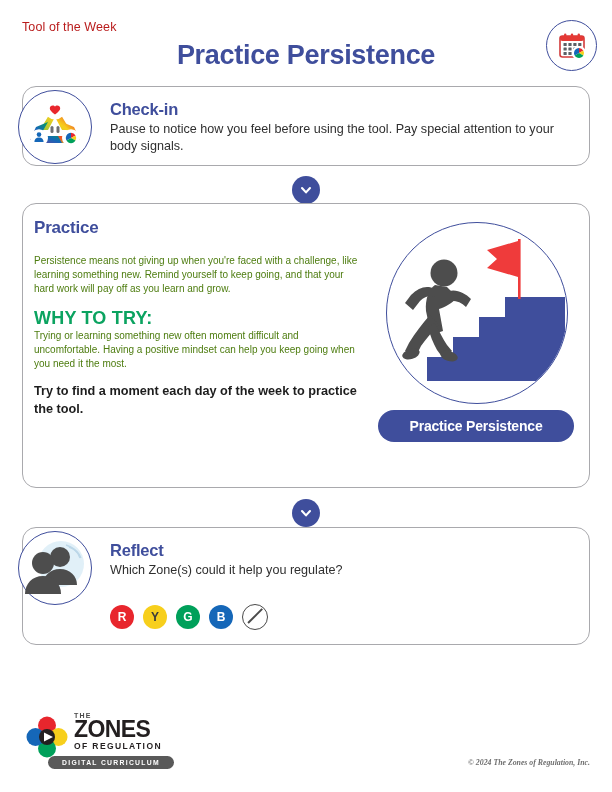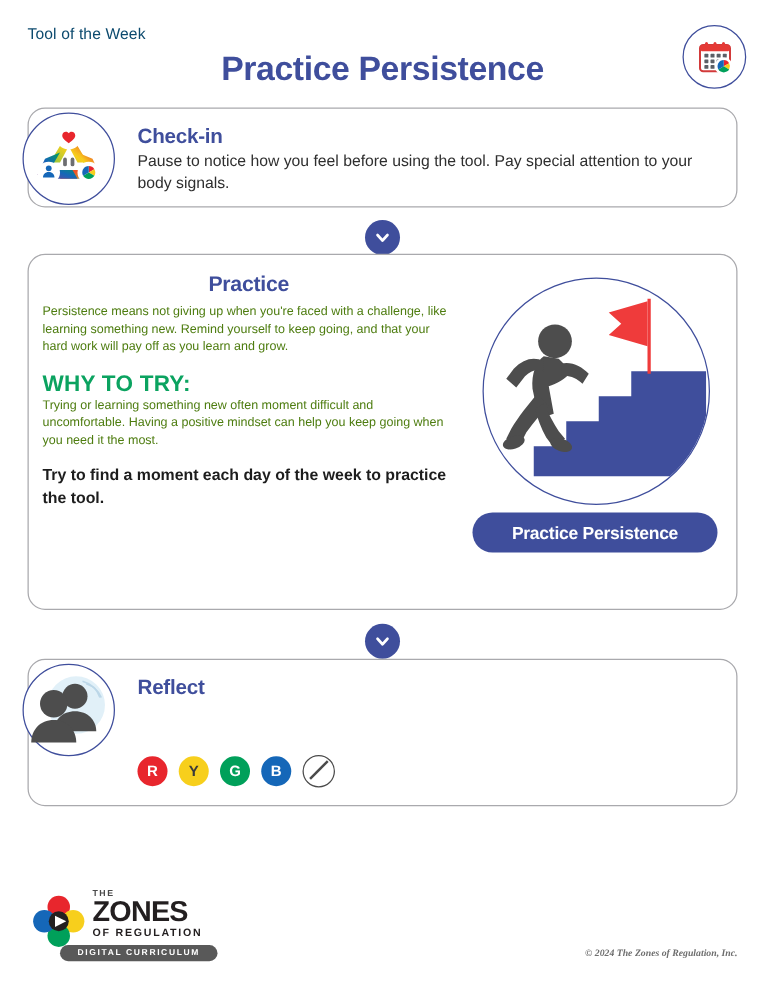--- a/index.html
+++ b/index.html
@@ -6,21 +6,21 @@
   body{
     width:612px;height:792px;background:#ffffff;
     font-family:"Liberation Sans", sans-serif;
     color:#2b2b2b;position:relative;overflow:hidden;
   }
   .page{position:absolute;inset:0;}
 
   
   .tool-label{
     position:absolute;left:22px;top:20px;
-    font-size:12.5px;color:#0c4a6e;letter-spacing:.1px;
+    font-size:12.5px;color:#b91c1c;letter-spacing:.1px;
   }
   .main-title{
     position:absolute;left:0;right:0;top:40px;
     text-align:center;
     font-size:27px;font-weight:bold;color:#3f4e9c;
     letter-spacing:-.3px;
   }
   .header-badge{
     position:absolute;left:546px;top:20px;width:49px;height:49px;
     border-radius:50%;border:1.4px solid #3f4e9c;background:#fff;
@@ -58,21 +58,21 @@
   
   .chevron{
     position:absolute;left:292px;width:28px;height:28px;border-radius:50%;
     background:#3f4e9c;display:flex;align-items:center;justify-content:center;
   }
   #chev-1{top:176px;}
   #chev-2{top:499px;}
 
   
   #practice-body{position:absolute;left:34px;top:218px;width:330px;}
-  #practice-body .sec-head{font-size:17px;margin-bottom:5px;text-align:center;}
+  #practice-body .sec-head{font-size:17px;margin-bottom:16px;}
   .p-para{font-size:10px;line-height:1.42;color:#4d7c0f;margin:0 0 11px 0;}
   .why-head{
     font-size:18px;font-weight:bold;color:#0ba360;
     letter-spacing:.2px;margin:0;
   }
   .p-bold{font-size:12.7px;line-height:1.42;font-weight:bold;color:#1d1d1d;margin:0;}
 
   
   #illustration{position:absolute;left:378px;top:222px;width:196px;height:222px;}
   .illo-circle{
@@ -265,20 +265,21 @@
         <circle cx="37" cy="21" r="10"></circle>
         <path d="M37 33 c-10 0-17 7-17 16 h34 c0-9-7-16-17-16z"></path>
         <circle cx="20" cy="27" r="11"></circle>
         <path d="M20 40 c-11 0-18 8-18 18 h36 c0-10-7-18-18-18z"></path>
       </g>
     </svg>
   </div>
 
   <div id="reflect-text">
     <div class="sec-head">Reflect</div>
+    <p class="sec-body">Which Zone(s) could it help you regulate?</p>
   </div>
 
   <div class="zones" id="zone-badges">
       <div class="zone" style="background: rgb(232, 38, 45); color: rgb(255, 255, 255);">R</div>
       <div class="zone" style="background: rgb(247, 207, 28); color: rgb(58, 58, 58);">Y</div>
       <div class="zone" style="background: rgb(0, 160, 90); color: rgb(255, 255, 255);">G</div>
       <div class="zone" style="background: rgb(21, 103, 184); color: rgb(255, 255, 255);">B</div>
       <div class="zone-none"></div>
     </div>
 

